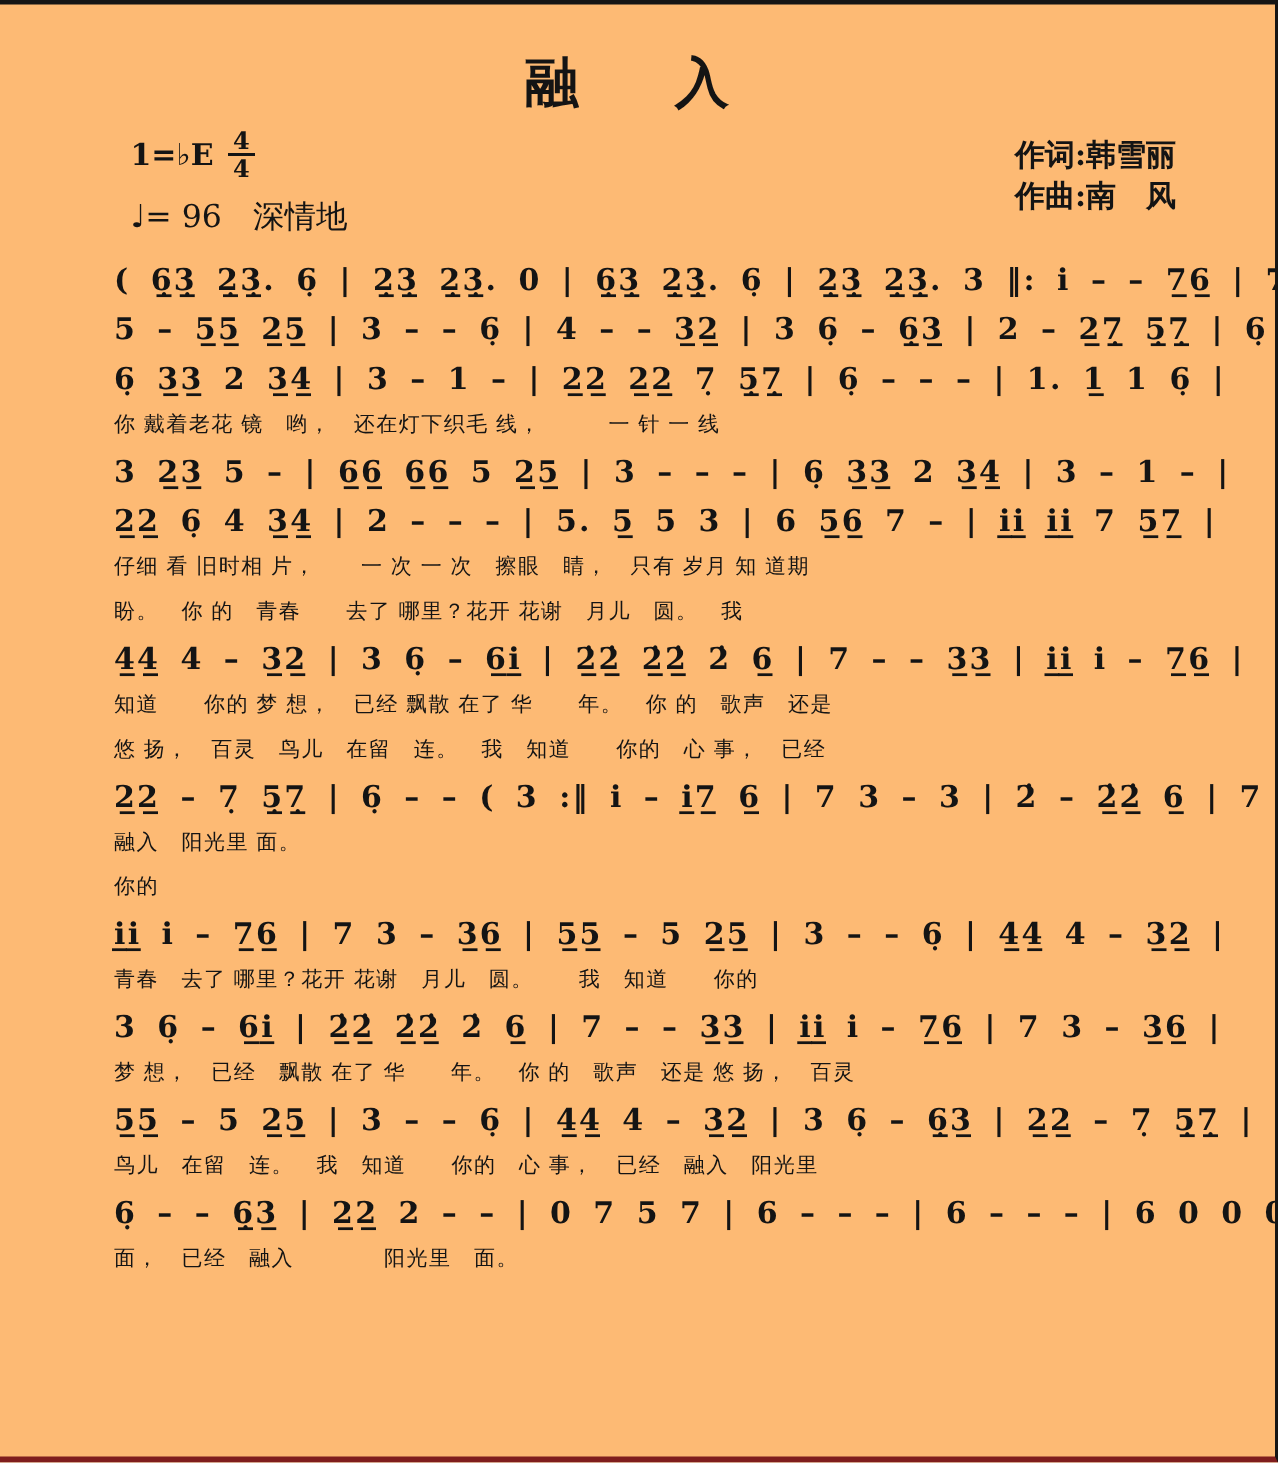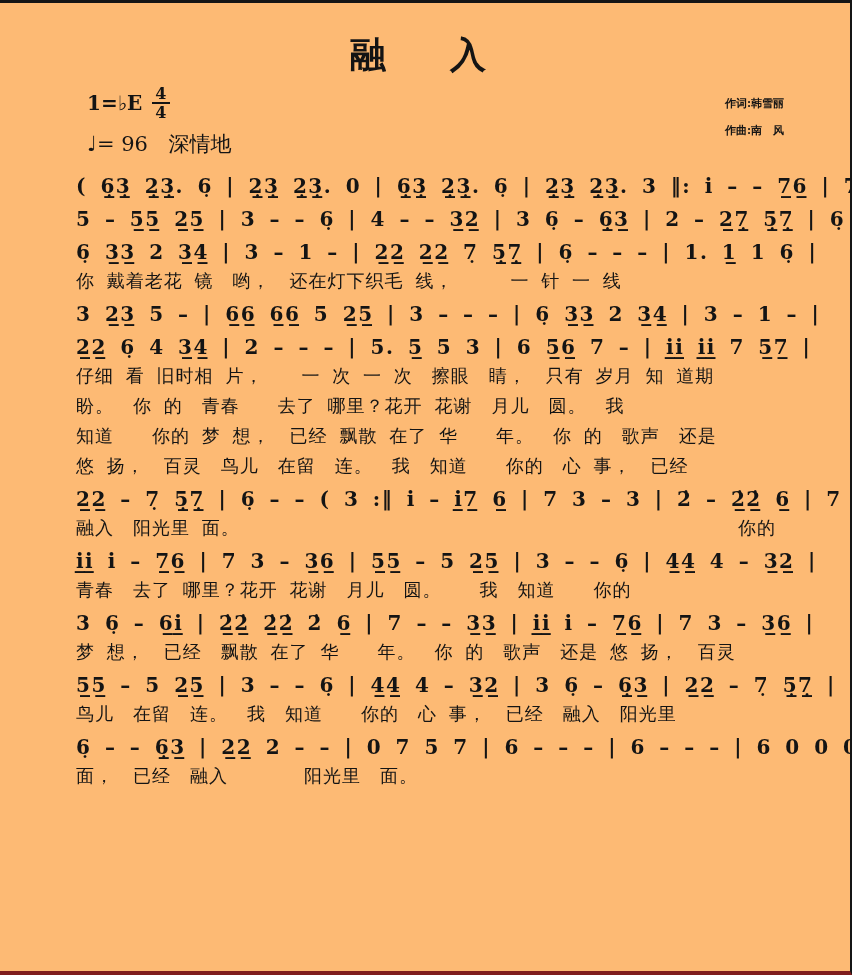--- a/index.html
+++ b/index.html
@@ -30,40 +30,40 @@
     font-weight:bold;
   }
   .key-row{font-size:20px;display:flex;align-items:center;gap:10px;}
   .meter{display:inline-flex;flex-direction:column;align-items:center;font-size:16px;line-height:15px;}
   .meter .m-top{border-bottom:2px solid #141414;padding:0 3px 1px 3px;}
   .meter .m-bot{padding-top:1px;}
   .tempo-row{font-size:21px;margin-top:10px;font-weight:normal;}
   .tempo-row .expr{margin-left:14px;}
   .meta-right{
     position:absolute;right:66px;top:4px;
-    font-size:11px;line-height:27px;
+    font-size:20px;line-height:27px;
     text-align:left;font-weight:bold;
   }
   .score{padding:4px 56px 0 76px;}
   .line{margin-bottom:1px;}
   .notes{
     font-size:20px;font-weight:bold;
     white-space:pre;
     letter-spacing:1.5px;word-spacing:5px;
     line-height:32px;
     font-family:"DejaVu Serif","Liberation Serif",serif;
   }
   .lyrics{
-    font-size:18px;
+    font-size:14px;
     white-space:pre;
     letter-spacing:1px;
     line-height:29px;
-    font-family:Liberation Mono, monospace;
+    font-family:Liberation Sans, sans-serif;
   }
-  .lyrics.flexrow{display:flex;justify-content:space-between;padding-right:18px;}
+  .lyrics.flexrow{display:flex;justify-content:space-between;padding-right:18px;flex-direction:column;}
 </style>
 </head>
 <body>
 
 <div class="page">
 
   <h1 class="title">融　入</h1>
 
   <div class="meta">
     <div class="meta-left">
@@ -107,20 +107,21 @@
     <div class="line">
       <div class="notes">2̲2̲ 6̣ 4 3̲4̲ | 2 – – – | 5. 5̲ 5 3 | 6 5̲6̲ 7 – | i̲i̲ i̲i̲ 7 5̲7̲ |</div>
       <div class="lyrics">仔细 看 旧时相 片，　　一 次 一 次　擦眼　睛，　只有 岁月 知 道期</div>
     </div>
 
     <div class="line">
       <div class="lyrics">盼。　你 的　青春　　去了 哪里？花开 花谢　月儿　圆。　我</div>
     </div>
 
     <div class="line">
+      <div class="notes">4̲4̲ 4 – 3̲2̲ | 3 6̣ – 6̲i̲ | 2̲̇2̲̇ 2̲̇2̲̇ 2̇ 6̲ | 7 – – 3̲3̲ | i̲i̲ i – 7̲6̲ |</div>
       <div class="lyrics">知道　　你的 梦 想，　已经 飘散 在了 华　　年。　你 的　歌声　还是</div>
     </div>
 
     <div class="line">
       <div class="lyrics">悠 扬，　百灵　鸟儿　在留　连。　我　知道　　你的　心 事，　已经</div>
     </div>
 
     <div class="line">
       <div class="notes">2̲2̲ – 7̣ 5̲̣7̲̣ | 6̣ – – ( 3 :‖ i – i̲7̲ 6̲ | 7 3 – 3 | 2̇ – 2̲̇2̲̇ 6̲ | 7 – – ) 3̲3̲ |</div>
       <div class="lyrics flexrow">

